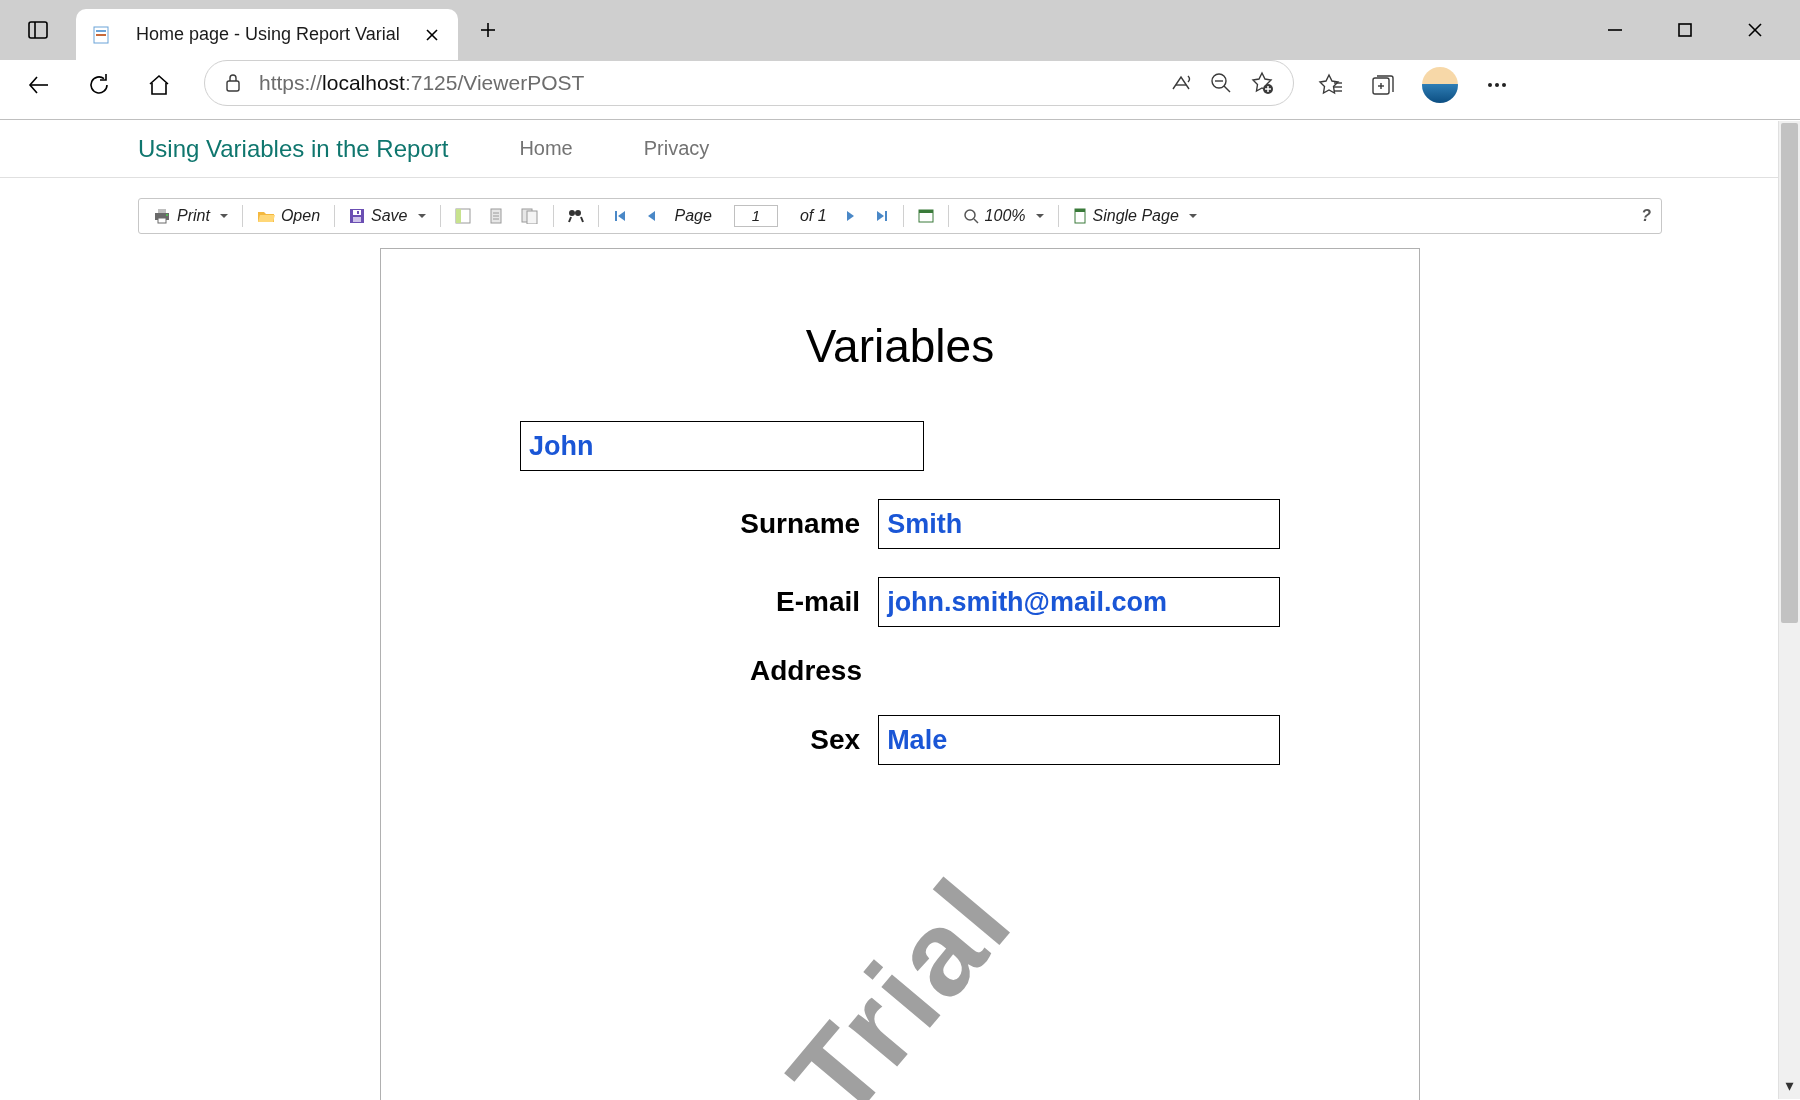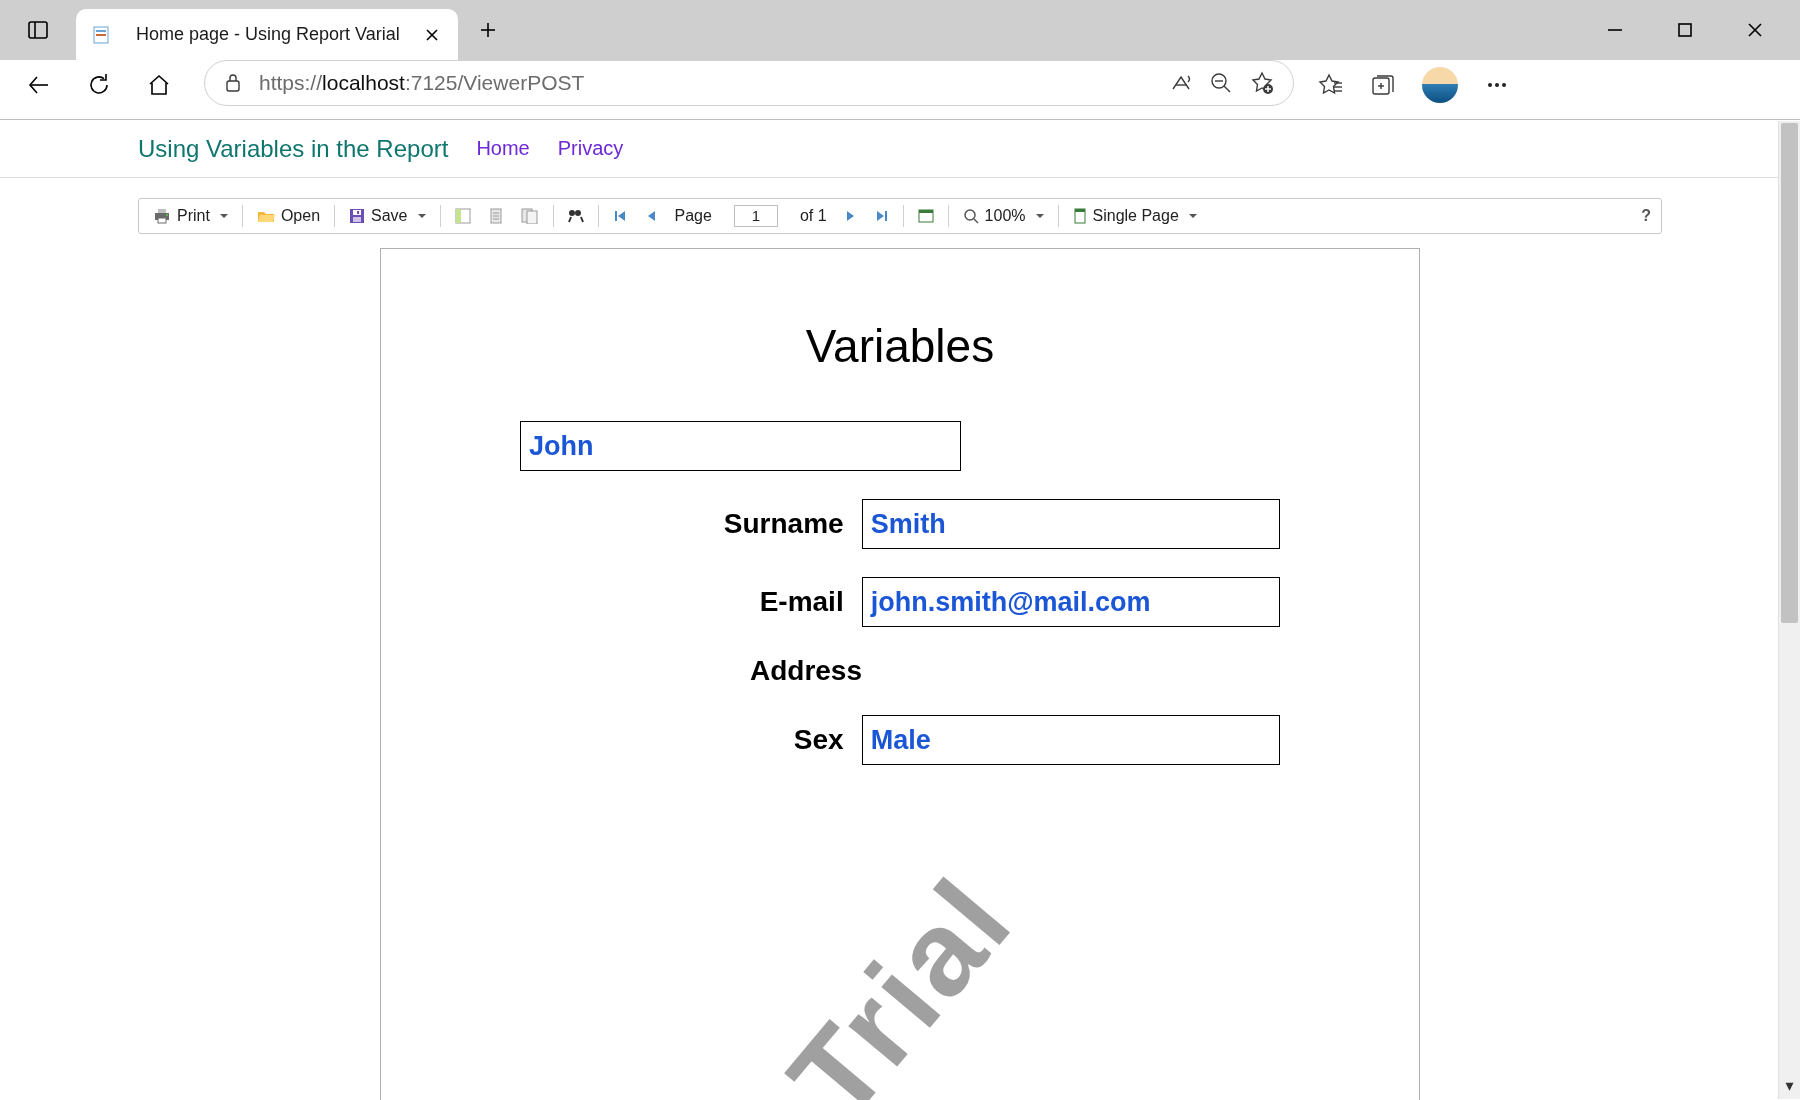--- a/index.html
+++ b/index.html
@@ -21,44 +21,44 @@
   .omnibox { flex:0 0 1090px; height:46px; border:1px solid #d0d0d0; border-radius:23px; display:flex; align-items:center; padding:0 18px; gap:16px; margin-left:10px; }
   .omnibox .url { font-size:21px; color:#0f0f0f; flex:1; }
   .omnibox .url .muted { color:#6c6c6c; }
   .nav-right { display:flex; align-items:center; gap:4px; }
   .avatar { width:36px; height:36px; border-radius:50%; background: linear-gradient(180deg, #f7d8a8 0%, #f7d8a8 48%, #2e7db4 48%, #0c4e82 100%); margin: 0 10px; }
 
   
   .page { position:relative; width:100%; height: calc(1100px - 120px); overflow:hidden; }
   .site-header { height:58px; border-bottom:1px solid #e0e0e0; display:flex; align-items:center; padding: 0 28px 0 138px; gap: 28px; }
   .site-title { font-size:24px; color:#0f766e; }
-  .site-link { font-size:20px; color:#6d28d9; }
+  .site-link { font-size:20px; color:#737373;margin-left:43px; }
 
   .viewer-wrap { padding: 20px 138px 0 138px; }
 
-  .toolbar { border:1px solid #c7c7c7; border-radius:3px; height:36px; display:flex; align-items:center; font-size:16px; color:#222; padding:0 6px; gap:2px; background:#fff; user-select:none; position:relative; }
+  .toolbar { border:1px solid #c7c7c7; border-radius:3px; height:36px; display:flex; align-items:center; font-size:16px; color:#222; padding:0 6px; gap:2px; background:#fff; user-select:none; position:relative;font-style:italic; }
   .tbtn { display:flex; align-items:center; gap:6px; padding: 3px 8px; border-radius:3px; }
   .tsep { width:1px; height:22px; background:#d0d0d0; margin: 0 4px; }
   .caret-sm::after { content:""; display:inline-block; border:4px solid transparent; border-top-color:#555; margin-left:4px; transform: translateY(2px); }
   .pagebox { width:44px; height:22px; border:1px solid #c0c0c0; background:#fff; text-align:center; font-size:15px; line-height:20px; }
   .t-spacer { flex:1; }
   .help { position:absolute; right:10px; top:8px; font-weight:bold; color:#555; }
 
   
   .ic { display:inline-flex; }
   svg { display:block; }
 
   
   .report-area { display:flex; justify-content:center; padding-top: 14px; }
   .report-page { width:1040px; height:1300px; background:#fff; border:1px solid #b0b0b0; position:relative; overflow:hidden; }
   .report-title { text-align:center; font-size:46px; font-family: Arial, sans-serif; margin-top: 70px; color:#000; }
   .fields { margin: 48px auto 0 auto; width: 760px; }
   .frow { display:flex; align-items:center; margin-bottom: 28px; }
   .flabel { width: 360px; text-align:right; font-size:28px; font-weight:700; color:#000; padding-right: 18px; font-family: Arial, sans-serif; }
-  .fval { width: 441px; height:50px; border:1.5px solid #000; display:flex; align-items:center; padding:0 8px; font-size:27px; font-weight:700; color:#1a56d6; font-family: Arial, sans-serif; }
+  .fval { width: 404px; height:50px; border:1.5px solid #000; display:flex; align-items:center; padding:0 8px; font-size:27px; font-weight:700; color:#1a56d6; font-family: Arial, sans-serif; }
 
   .watermark { position:absolute; left:50%; top:680px; transform: translateX(-50%) rotate(-50deg); font-size:120px; font-weight:800; color:#a0a0a0; letter-spacing:4px; font-family: Arial, sans-serif; }
 
   
   .vscroll { position:absolute; right:0; top:1px; bottom:1px; width:22px; background:#f0f0f0; border-left:1px solid #e0e0e0; }
   .vscroll .thumb { position:absolute; left:2px; right:2px; top:2px; height:500px; background:#c2c2c2; border-radius:2px; }
   .vscroll .down { position:absolute; bottom:4px; left:0; right:0; text-align:center; color:#333; }
 
   .stroke { stroke:#000; stroke-width:1.6; fill:none; }
   .stroke-light { stroke:#3a3a3a; stroke-width:1.4; fill:none; }

